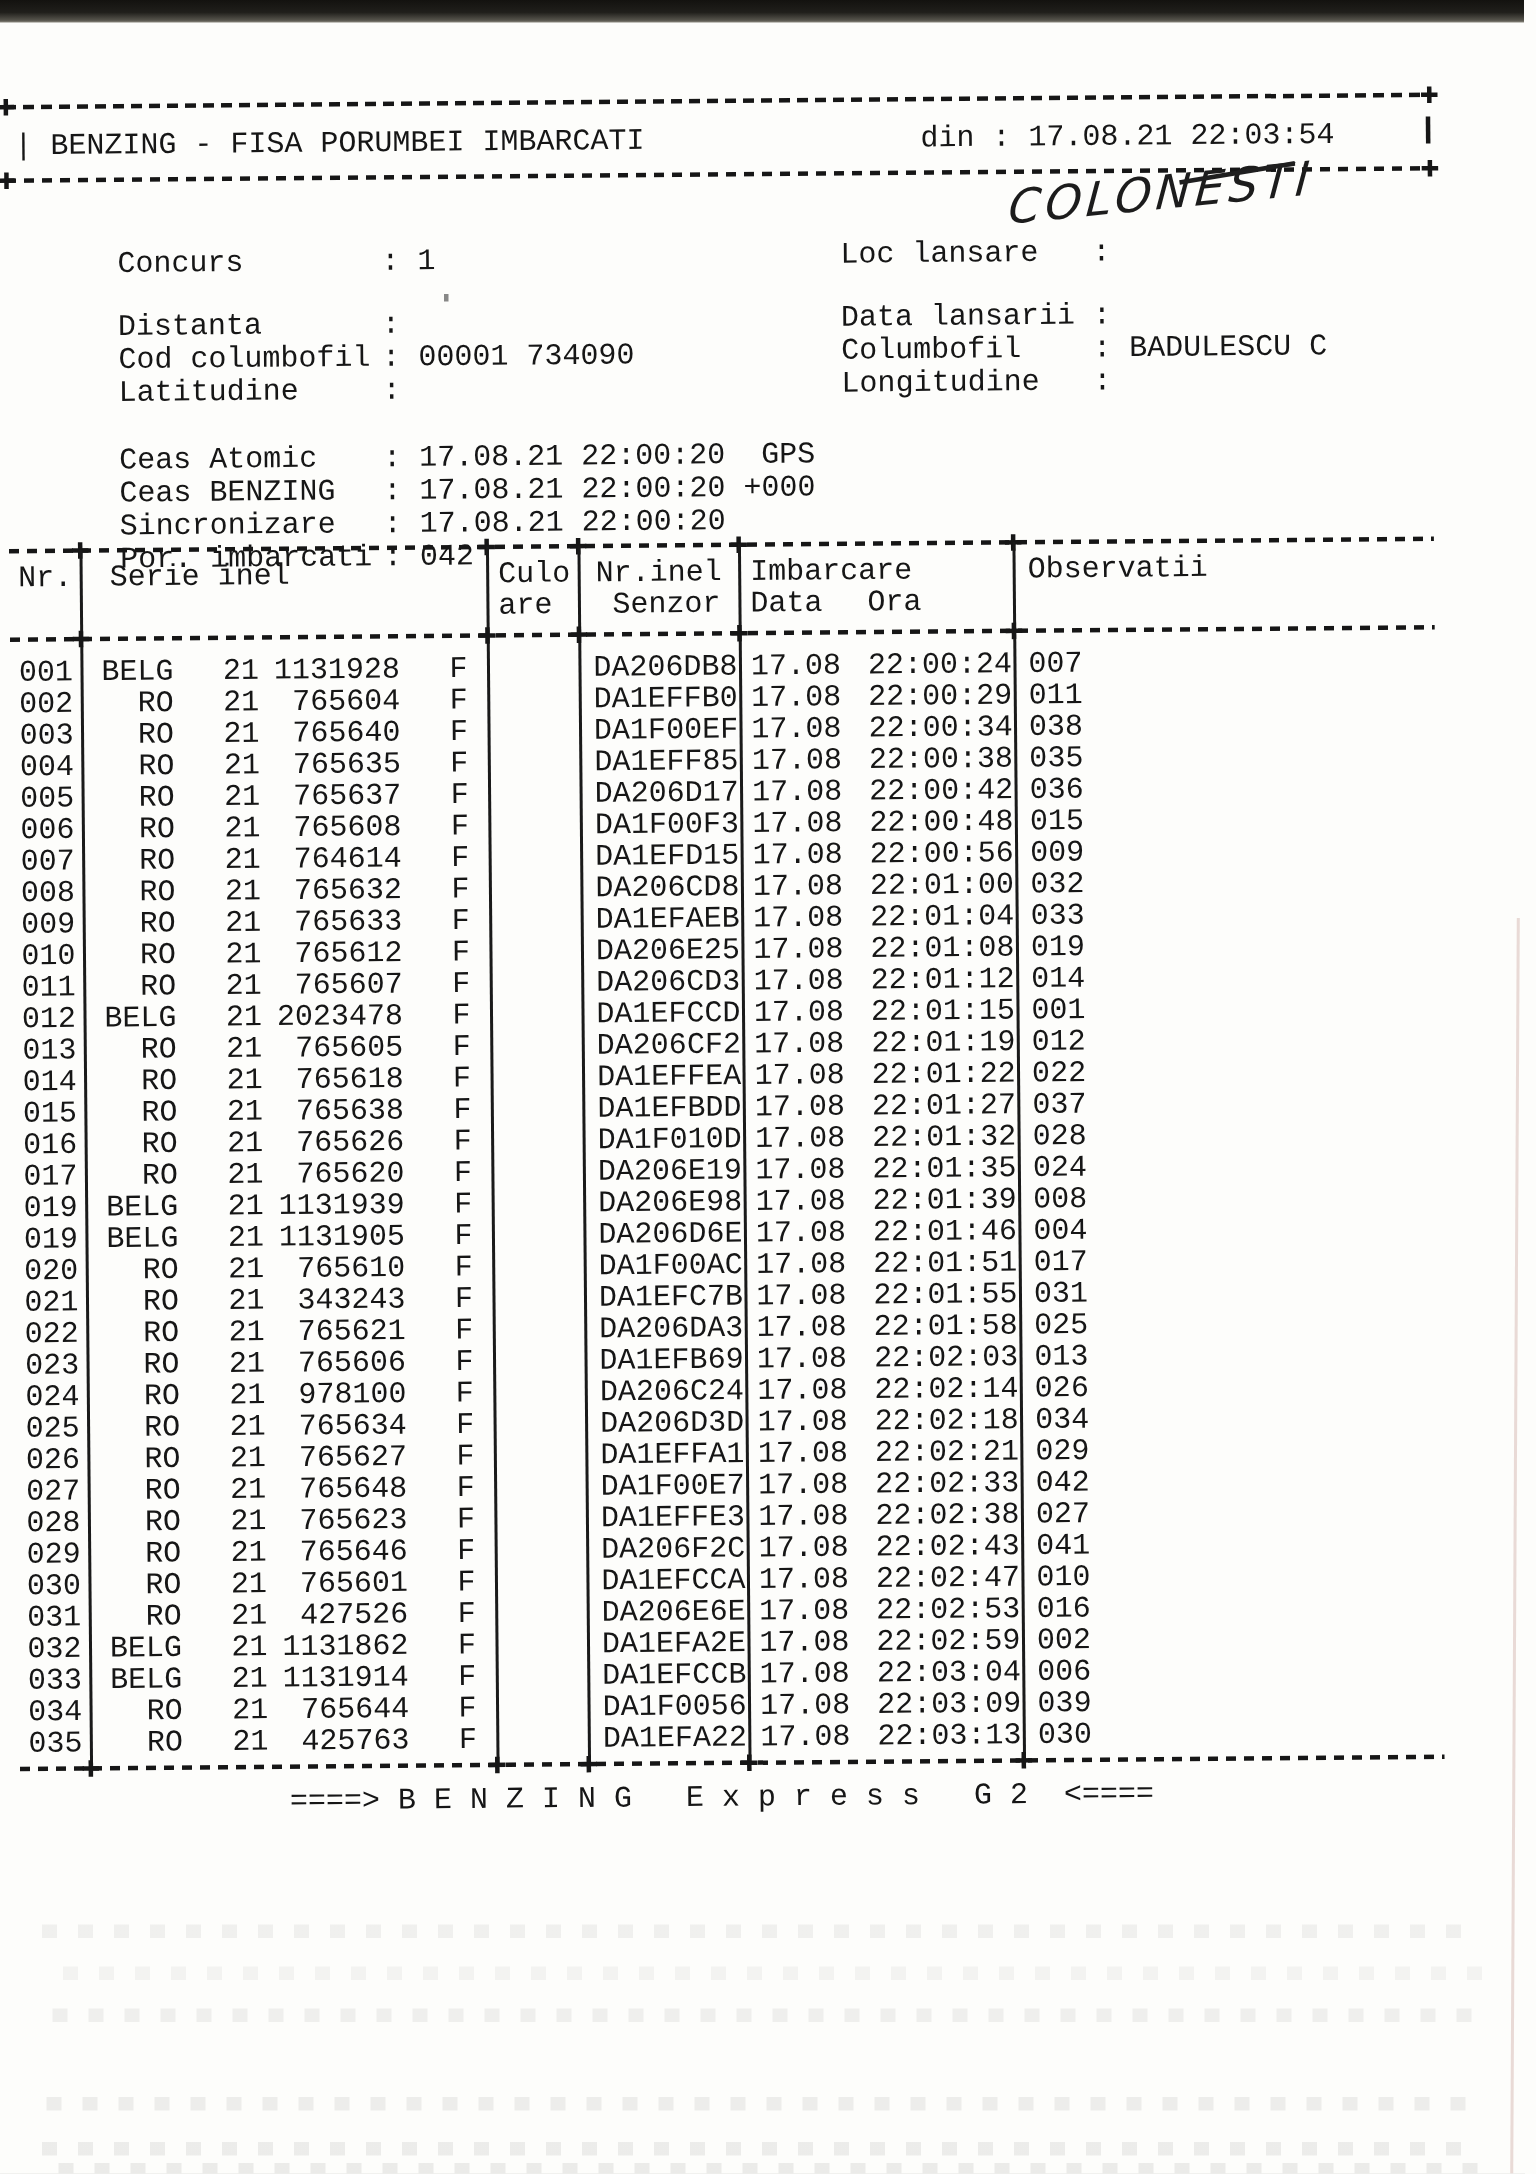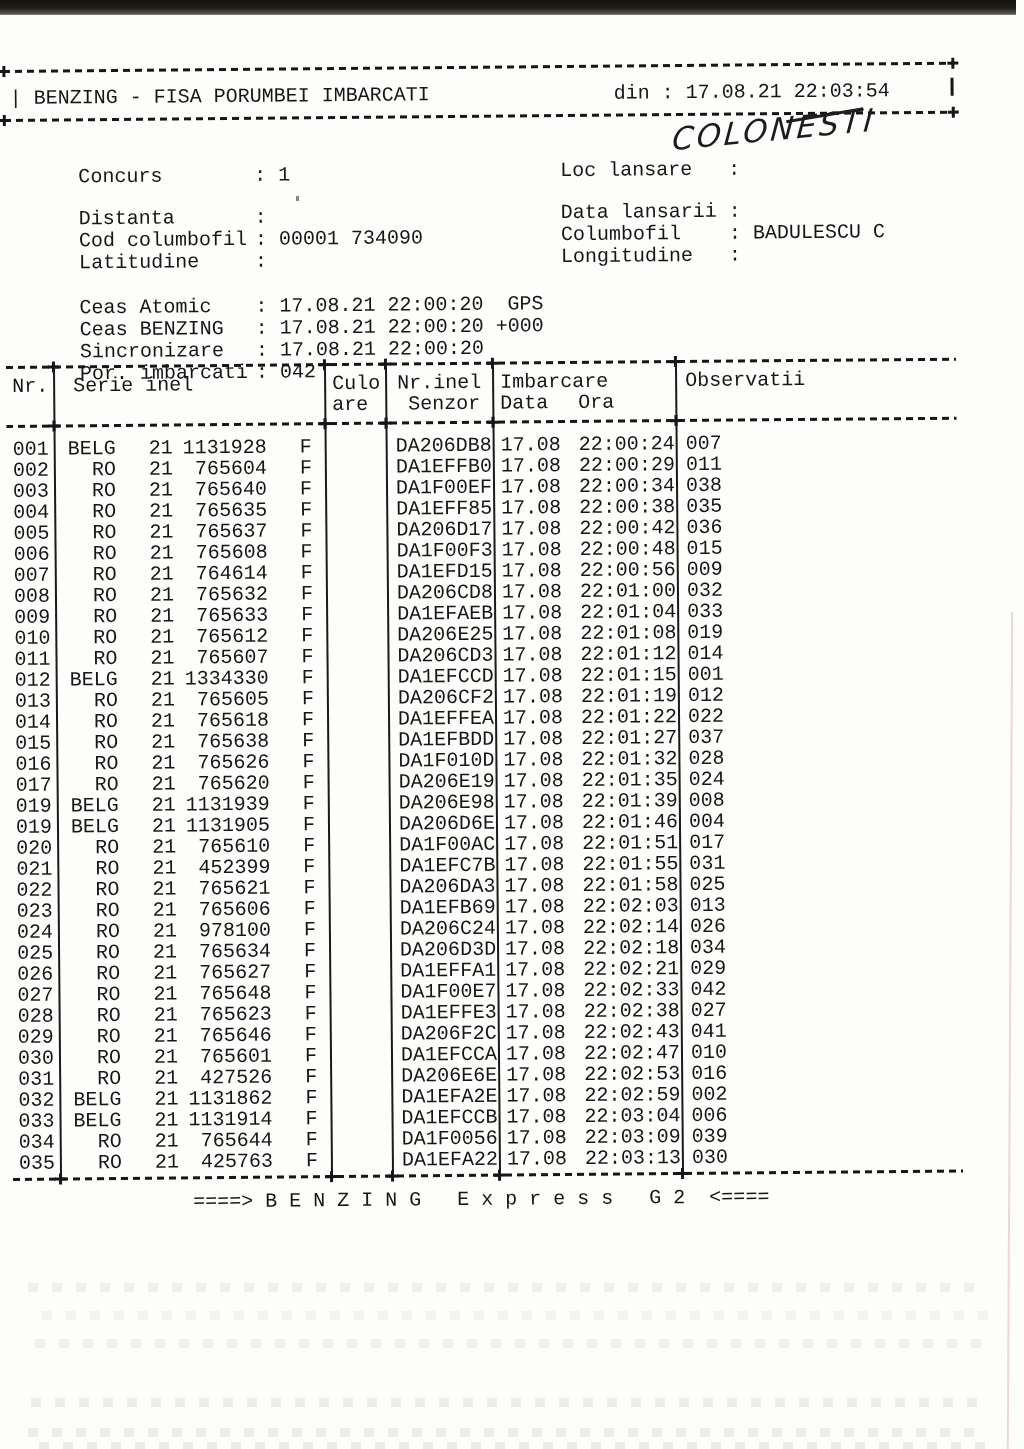--- a/index.html
+++ b/index.html
@@ -263,21 +263,21 @@
     <span class="c nr">011</span>
     <span class="c serie"><span class="tara">RO</span><span class="an">21</span><span class="inel">765607</span><span class="sex">F</span></span>
     <span class="c culo"></span>
     <span class="c senzor">DA206CD3</span>
     <span class="c imb"><span class="data">17.08</span><span class="ora">22:01:12</span></span>
     <span class="c obs">014</span>
   </div>
 
   <div class="trow">
     <span class="c nr">012</span>
-    <span class="c serie"><span class="tara">BELG</span><span class="an">21</span><span class="inel">1334330</span><span class="sex">F</span></span>
+    <span class="c serie"><span class="tara">BELG</span><span class="an">21</span><span class="inel">2023478</span><span class="sex">F</span></span>
     <span class="c culo"></span>
     <span class="c senzor">DA1EFCCD</span>
     <span class="c imb"><span class="data">17.08</span><span class="ora">22:01:15</span></span>
     <span class="c obs">001</span>
   </div>
 
   <div class="trow">
     <span class="c nr">013</span>
     <span class="c serie"><span class="tara">RO</span><span class="an">21</span><span class="inel">765605</span><span class="sex">F</span></span>
     <span class="c culo"></span>
@@ -344,21 +344,21 @@
     <span class="c nr">020</span>
     <span class="c serie"><span class="tara">RO</span><span class="an">21</span><span class="inel">765610</span><span class="sex">F</span></span>
     <span class="c culo"></span>
     <span class="c senzor">DA1F00AC</span>
     <span class="c imb"><span class="data">17.08</span><span class="ora">22:01:51</span></span>
     <span class="c obs">017</span>
   </div>
 
   <div class="trow">
     <span class="c nr">021</span>
-    <span class="c serie"><span class="tara">RO</span><span class="an">21</span><span class="inel">452399</span><span class="sex">F</span></span>
+    <span class="c serie"><span class="tara">RO</span><span class="an">21</span><span class="inel">343243</span><span class="sex">F</span></span>
     <span class="c culo"></span>
     <span class="c senzor">DA1EFC7B</span>
     <span class="c imb"><span class="data">17.08</span><span class="ora">22:01:55</span></span>
     <span class="c obs">031</span>
   </div>
 
   <div class="trow">
     <span class="c nr">022</span>
     <span class="c serie"><span class="tara">RO</span><span class="an">21</span><span class="inel">765621</span><span class="sex">F</span></span>
     <span class="c culo"></span>

